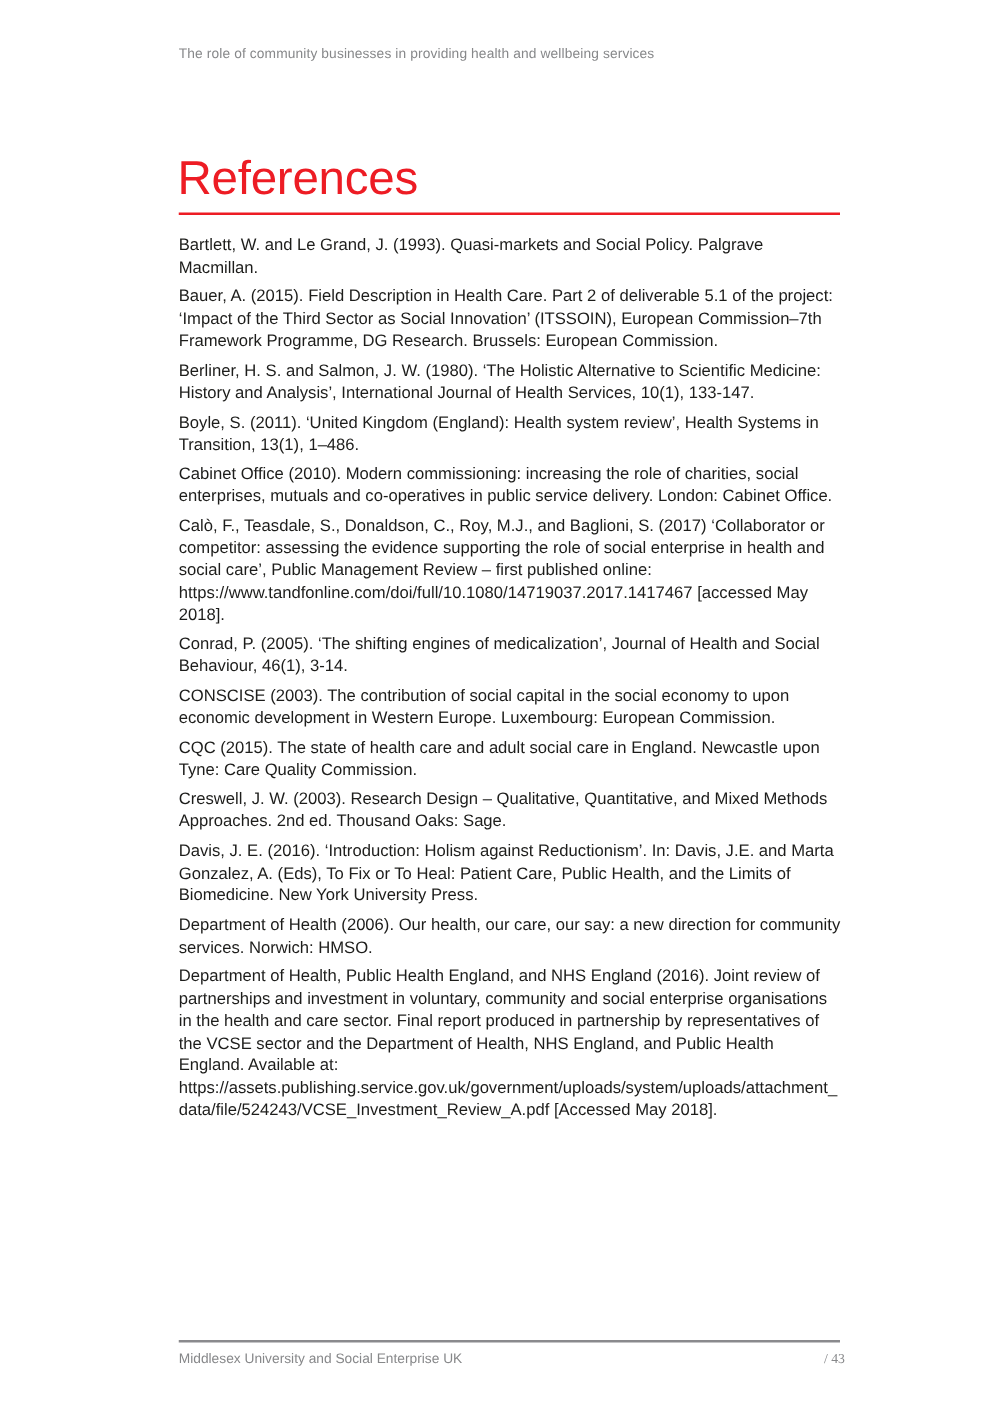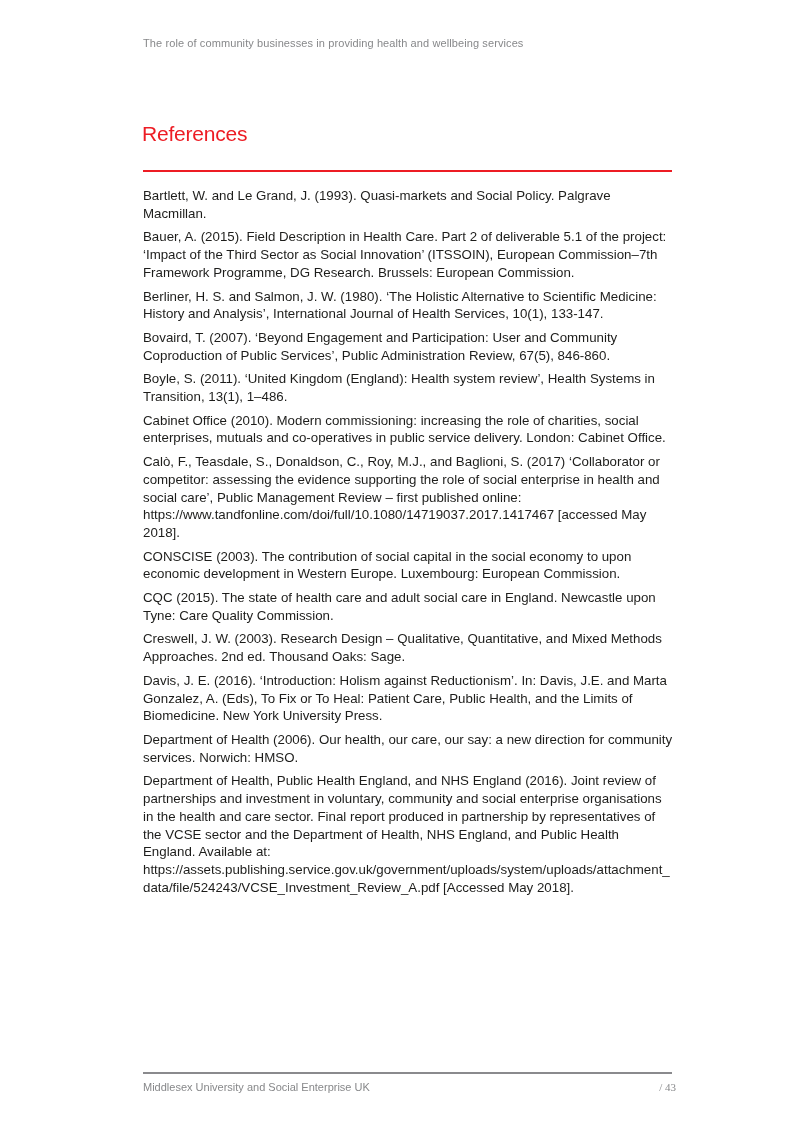--- a/index.html
+++ b/index.html
@@ -17,21 +17,21 @@
     top: 37px;
     font-size: 11px;
     color: #87888a;
     letter-spacing: 0.1px;
   }
   .page-title {
     position: absolute;
     left: 142px;
     top: 122px;
     margin: 0;
-    font-size: 21px;
+    font-size: 38px;
     font-weight: 400;
     color: #ed1c24;
     letter-spacing: -0.2px;
   }
   .title-rule {
     position: absolute;
     left: 143px;
     top: 170px;
     width: 529px;
     height: 2px;
@@ -82,24 +82,24 @@
   <div class="running-header">The role of community businesses in providing health and wellbeing services</div>
 
   <h1 class="page-title">References</h1>
 
   <div class="title-rule"></div>
 
   <div class="refs">
       <p><span class="rm">Bartlett, W. and Le Grand, J. (1993). </span><span class="it">Quasi-markets and Social Policy.</span><span class="rm"> Palgrave Macmillan.</span></p>
       <p><span class="rm">Bauer, A. (2015). </span><span class="it">Field Description in Health Care. Part 2 of deliverable 5.1 of the project: ‘Impact of the Third Sector as Social Innovation’</span><span class="rm"> (ITSSOIN), European Commission–7th Framework Programme, DG Research. Brussels: European Commission.</span></p>
       <p><span class="rm">Berliner, H. S. and Salmon, J. W. (1980). ‘The Holistic Alternative to Scientific Medicine: History and Analysis’, </span><span class="it">International Journal of Health Services,</span><span class="rm"> 10(1), 133-147.</span></p>
-      <p><span class="rm">Bovaird, T. (2007). ‘Beyond Engagement and Participation: User and Community Coproduction of Public Services’, </span><span class="it">Public Administration Review</span><span class="rm">, 67(5), 846-860.</span></p>
       <p><span class="rm">Boyle, S. (2011). ‘United Kingdom (England): Health system review’, </span><span class="it">Health Systems in Transition</span><span class="rm">, 13(1), 1–486.</span></p>
       <p><span class="rm">Cabinet Office (2010). </span><span class="it">Modern commissioning: increasing the role of charities, social enterprises, mutuals and co-operatives in public service delivery</span><span class="rm">. London: Cabinet Office.</span></p>
       <p><span class="rm">Calò, F., Teasdale, S., Donaldson, C., Roy, M.J., and Baglioni, S. (2017) ‘Collaborator or competitor: assessing the evidence supporting the role of social enterprise in health and social care’, </span><span class="it">Public Management Review</span><span class="rm"> – first published online: https://www.tandfonline.com/doi/full/10.1080/14719037.2017.1417467 [accessed May 2018].</span></p>
+      <p><span class="rm">Conrad, P. (2005). ‘The shifting engines of medicalization’, </span><span class="it">Journal of Health and Social Behaviour</span><span class="rm">, 46(1), 3-14.</span></p>
       <p><span class="rm">CONSCISE (2003). </span><span class="it">The contribution of social capital in the social economy to upon economic development in Western Europe</span><span class="rm">. Luxembourg: European Commission.</span></p>
       <p><span class="rm">CQC (2015). </span><span class="it">The state of health care and adult social care in England.</span><span class="rm"> Newcastle upon Tyne: Care Quality Commission.</span></p>
       <p><span class="rm">Creswell, J. W. (2003). Research Design – </span><span class="it">Qualitative, Quantitative, and Mixed Methods Approaches</span><span class="rm">. 2nd ed. Thousand Oaks: Sage.</span></p>
       <p><span class="rm">Davis, J. E. (2016). ‘Introduction: Holism against Reductionism’. In: Davis, J.E. and Marta Gonzalez, A. (Eds), </span><span class="it">To Fix or To Heal: Patient Care, Public Health, and the Limits of Biomedicine.</span><span class="rm"> New York University Press.</span></p>
       <p><span class="rm">Department of Health (2006). </span><span class="it">Our health, our care, our say: a new direction for community services.</span><span class="rm"> Norwich: HMSO.</span></p>
       <p><span class="rm">Department of Health, Public Health England, and NHS England (2016). </span><span class="it">Joint review of partnerships and investment in voluntary, community and social enterprise organisations in the health and care sector. Final report produced in partnership by representatives of the VCSE sector and the Department of Health, NHS England, and Public Health England</span><span class="rm">. Available at: https://assets.publishing.service.gov.uk/government/uploads/system/uploads/attachment_data/file/524243/VCSE_Investment_Review_A.pdf [Accessed May 2018].</span></p>
     </div>
 
   <div class="footer-rule"></div>
 

